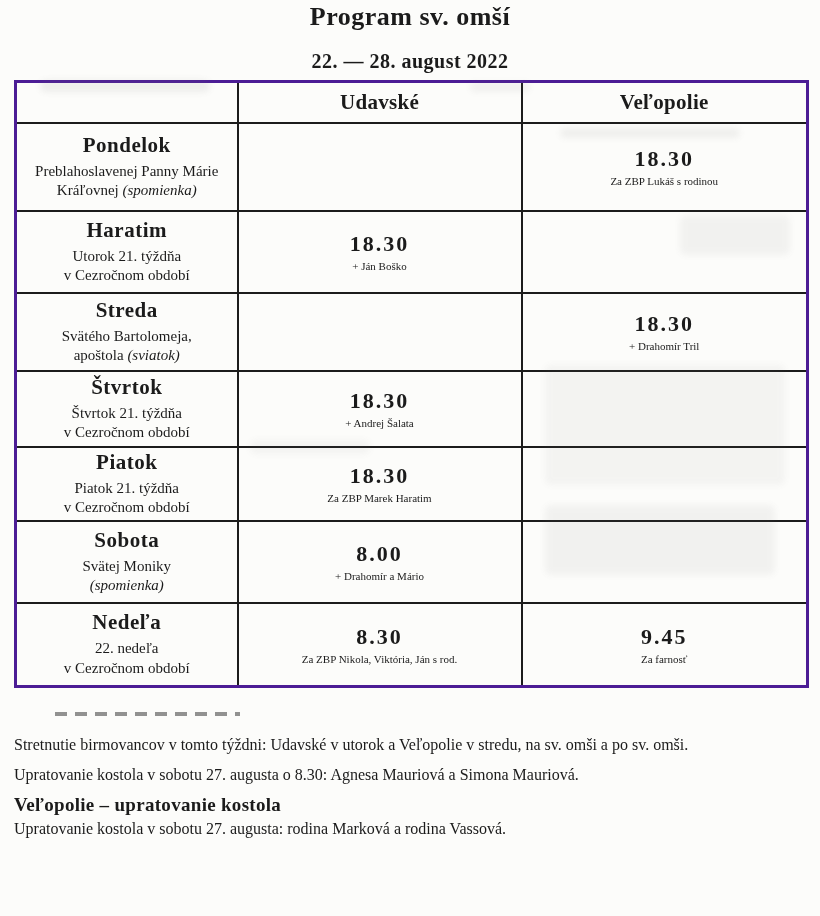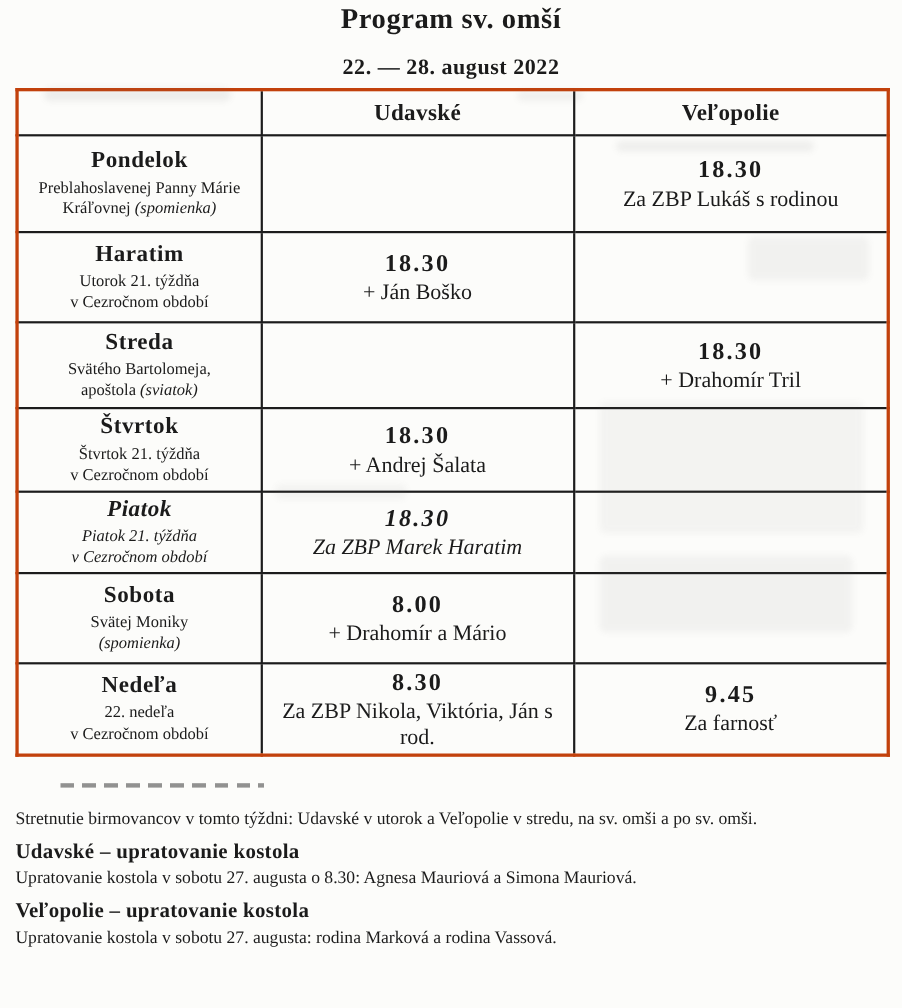--- a/index.html
+++ b/index.html
@@ -25,56 +25,56 @@
     margin-top: 18px;
     letter-spacing: 0.5px;
   }
 
   
   table.schedule {
     border-collapse: collapse;
     table-layout: fixed;
     width: 792px;
     margin: 7px 0 0 14px;
-    border: 3px solid #c2410c;
+    border: 3px solid #4c1d95;
   }
   table.schedule td, table.schedule th {
     border: 2px solid #1c1c1c;
     text-align: center;
     vertical-align: middle;
     padding: 2px 4px;
     overflow: hidden;
   }
   thead tr { height: 41px; }
   th.col-head { font-size: 21px; font-weight: bold; letter-spacing: 0.3px; }
   tbody tr:nth-child(1) { height: 88px; }
   tbody tr:nth-child(2) { height: 82px; }
   tbody tr:nth-child(3) { height: 78px; }
   tbody tr:nth-child(4) { height: 76px; }
-  tbody tr:nth-child(5) { height: 74px; font-style: italic; }
+  tbody tr:nth-child(5) { height: 74px; }
   tbody tr:nth-child(6) { height: 82px; }
   tbody tr:nth-child(7) { height: 84px; }
 
   .day {
     font-size: 21px;
     font-weight: bold;
     letter-spacing: 0.5px;
   }
   .feast {
     font-size: 15px;
     line-height: 1.3;
     margin-top: 4px;
   }
   .it { font-style: italic; }
   .time {
     font-size: 22px;
     font-weight: bold;
     letter-spacing: 2px;
   }
-  .intention { font-size: 20px; margin-top: 3px; }
+  .intention { font-size: 11px; margin-top: 3px; }
 
   
   .notices { margin: 46px 12px 0 14px; }
   .notice { margin-bottom: 9px; }
   .notice-heading {
     font-size: 19px;
     font-weight: bold;
     letter-spacing: 0.3px;
   }
   .notice-body {
@@ -232,21 +232,20 @@
         </td>
       </tr>
     </tbody>
   </table>
 
   <div class="notices">
     <div class="notice">
       <div class="notice-body">Stretnutie birmovancov v tomto týždni: Udavské v utorok a Veľopolie v stredu, na sv. omši a po sv. omši.</div>
     </div>
     <div class="notice">
-      <div class="notice-heading">Udavské – upratovanie kostola</div>
       <div class="notice-body">Upratovanie kostola v sobotu 27. augusta o 8.30: Agnesa Mauriová a Simona Mauriová.</div>
     </div>
     <div class="notice">
       <div class="notice-heading">Veľopolie – upratovanie kostola</div>
       <div class="notice-body">Upratovanie kostola v sobotu 27. augusta: rodina Marková a rodina Vassová.</div>
     </div>
   </div>
 
   <div class="smudge s1"></div>
   <div class="smudge s2"></div>

